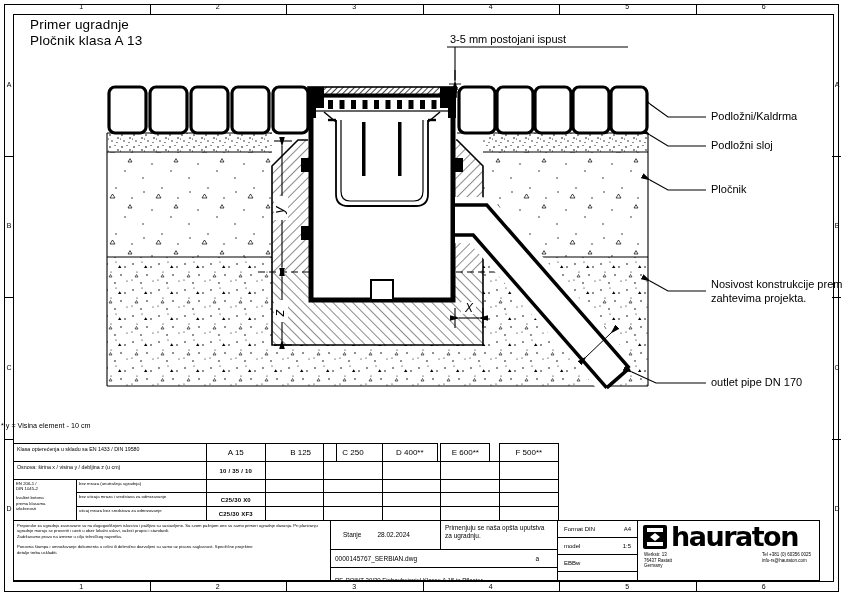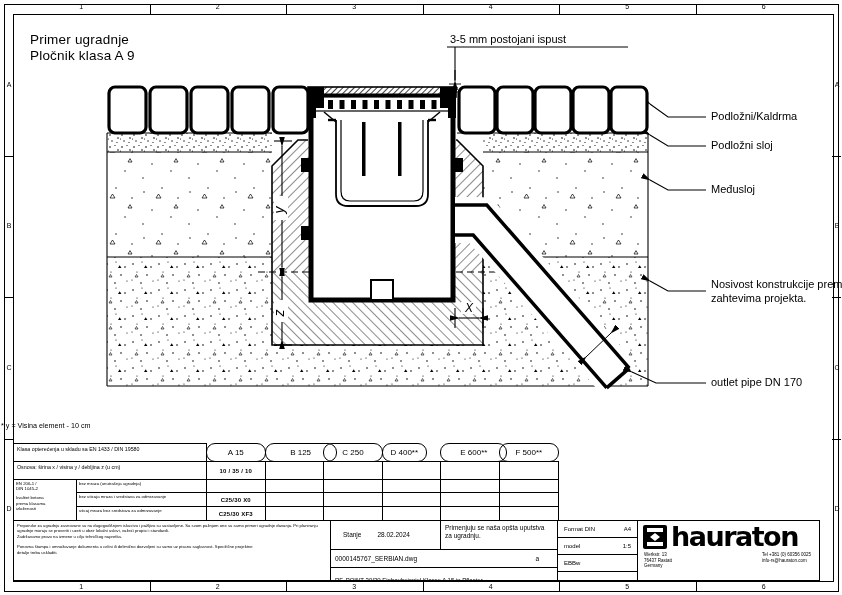--- a/index.html
+++ b/index.html
@@ -10,21 +10,21 @@
   .frame-inner{left:13px;top:14px;width:819px;height:566px;border:1.6px solid #000;}
   .gridlab{position:absolute;width:20px;text-align:center;font-size:7px;line-height:9px;}
   .gridtick{position:absolute;background:#000;}
   .title{font-size:13.5px;line-height:16px;letter-spacing:.2px;}
   .rlabel{font-size:11px;line-height:13.5px;white-space:nowrap;}
   .note{font-size:7.2px;white-space:nowrap;}
   .cell{position:absolute;border:1px solid #000;box-sizing:border-box;overflow:hidden;}
   .lab5{font-size:5.3px;line-height:6.2px;padding:2px 0 0 3px;}
   .lab4{font-size:4.3px;line-height:5.2px;padding:1px 0 0 2px;}
   .vcell{display:flex;align-items:center;justify-content:center;}
-  .clshead{font-size:8px;border-radius:9px;}
+  .clshead{font-size:8px;}
   .val{font-size:6px;font-weight:bold;letter-spacing:.2px;}
   .fineline{font-size:4.2px;line-height:5.4px;white-space:nowrap;}
   .tb6{font-size:6.5px;line-height:8px;}
   .brand{font-weight:bold;font-size:27px;letter-spacing:-1.5px;line-height:26px;
          font-family:"DejaVu Sans",sans-serif;}
   .addr{font-size:4.5px;line-height:5.6px;}
   svg text{font-family:"Liberation Sans","DejaVu Sans",sans-serif;}
 </style>
 </head>
 <body>
@@ -235,28 +235,28 @@
         <rect x="232" y="87" width="37" height="46" rx="6"></rect>
       <rect x="273" y="87" width="35" height="46" rx="6"></rect>
       <rect x="459" y="87" width="36" height="46" rx="6"></rect>
         <rect x="497" y="87" width="36" height="46" rx="6"></rect>
       <rect x="535" y="87" width="36" height="46" rx="6"></rect>
         <rect x="573" y="87" width="36" height="46" rx="6"></rect>
       <rect x="611" y="87" width="36" height="46" rx="6"></rect>
     </g>
   </svg>
 
-  <div class="abs title" style="left:30px;top:32px">
+  <div class="abs title" style="left:30px;top:17px">
     <div>Primer ugradnje</div>
-    <div>Pločnik klasa A 9</div>
+    <div>Pločnik klasa A 13</div>
   </div>
 
   <div class="abs rlabel" style="left:711px;top:110px">Podložni/Kaldrma</div>
   <div class="abs rlabel" style="left:711px;top:139px">Podložni sloj</div>
-  <div class="abs rlabel" style="left:711px;top:183px">Međusloj</div>
+  <div class="abs rlabel" style="left:711px;top:183px">Pločnik</div>
   <div class="abs rlabel" style="left:711px;top:278px">
     <div>Nosivost konstrukcije prema</div>
     <div>zahtevima projekta.</div>
   </div>
   <div class="abs rlabel" style="left:711px;top:376px">outlet pipe DN 170</div>
 
   <div class="abs note" style="left:1px;top:421px">* y = Visina element - 10 cm</div>
 
   <div class="cell lab5" style="left:13px;top:443px;width:194px;height:19px">Klasa opterećenja u skladu sa EN 1433 / DIN 19580</div>
   <div class="cell lab5" style="left:13px;top:461px;width:194px;height:19px">Osnova: širina x / visina y / debljina z (u cm)</div>
@@ -268,22 +268,22 @@
     <div>prema klasama</div>
     <div>izloženosti</div>
   </div>
   <div class="cell lab4" style="left:76px;top:479px;width:131px;height:14px">bez mraza (unutrašnja ugradnja)</div>
   <div class="cell lab4" style="left:76px;top:492px;width:131px;height:15px">bez uticaja mraza i sredstava za odmrzavanje</div>
   <div class="cell lab4" style="left:76px;top:506px;width:131px;height:15px">uticaj mraza bez sredstava za odmrzavanje</div>
   <div id="specgrid">
       <div class="cell vcell clshead" style="left:206px;top:443px;width:59.6px;height:19px">A 15</div>
       <div class="cell vcell clshead" style="left:264.6px;top:443px;width:72px;height:19px">B 125</div>
       <div class="cell vcell clshead" style="left:323.2px;top:443px;width:59.6px;height:19px">C 250</div>
-      <div class="cell vcell clshead" style="left:381.8px;top:443px;width:45px;height:19px">D 400**</div>
-      <div class="cell vcell clshead" style="left:440.4px;top:443px;width:67px;height:19px">E 600**</div>
+      <div class="cell vcell clshead" style="left:381.8px;top:443px;width:56px;height:19px">D 400**</div>
+      <div class="cell vcell clshead" style="left:440.4px;top:443px;width:50px;height:19px">E 600**</div>
       <div class="cell vcell clshead" style="left:499px;top:443px;width:59.6px;height:19px">F 500**</div>
       <div class="cell vcell val" style="left:206px;top:461px;width:59.6px;height:19px">10 / 35 / 10</div>
       <div class="cell vcell val" style="left:264.6px;top:461px;width:59.6px;height:19px"></div>
       <div class="cell vcell val" style="left:323.2px;top:461px;width:59.6px;height:19px"></div>
       <div class="cell vcell val" style="left:381.8px;top:461px;width:59.6px;height:19px"></div>
       <div class="cell vcell val" style="left:440.4px;top:461px;width:59.6px;height:19px"></div>
       <div class="cell vcell val" style="left:499px;top:461px;width:59.6px;height:19px"></div>
       <div class="cell vcell val" style="left:206px;top:479px;width:59.6px;height:14px"></div>
       <div class="cell vcell val" style="left:264.6px;top:479px;width:59.6px;height:14px"></div>
       <div class="cell vcell val" style="left:323.2px;top:479px;width:59.6px;height:14px"></div>

